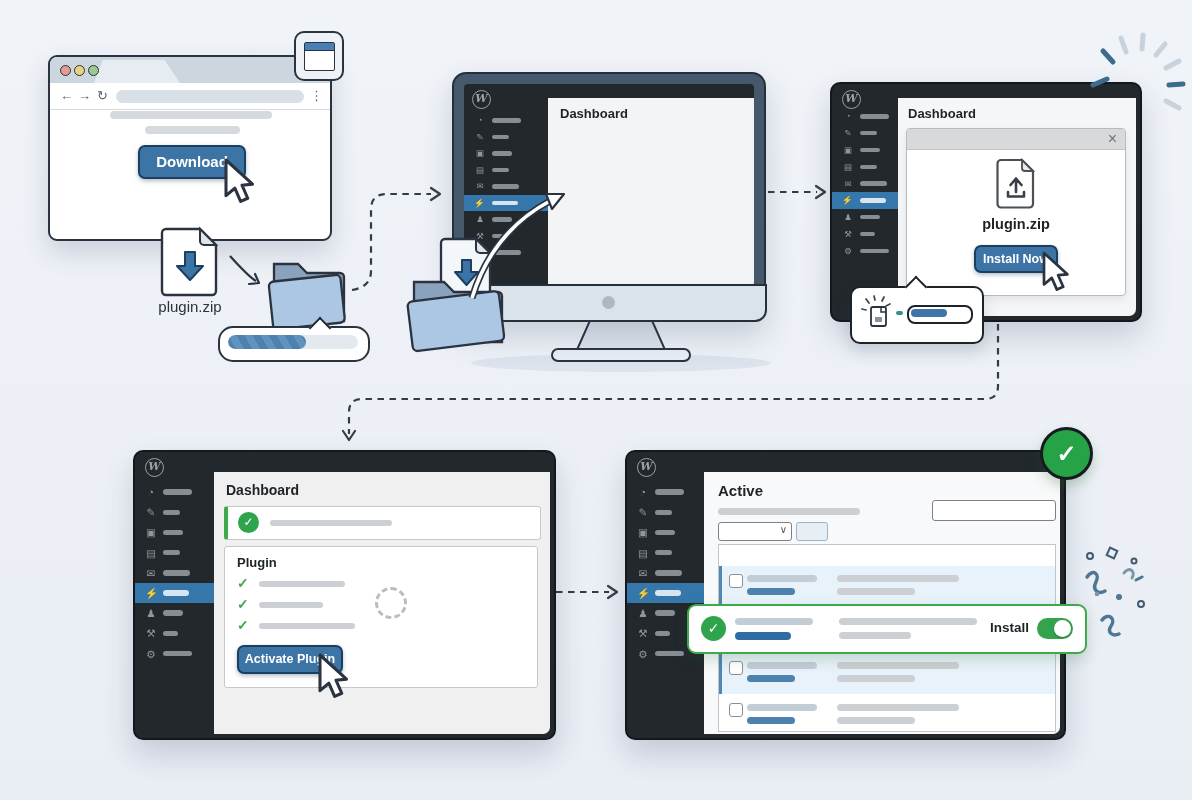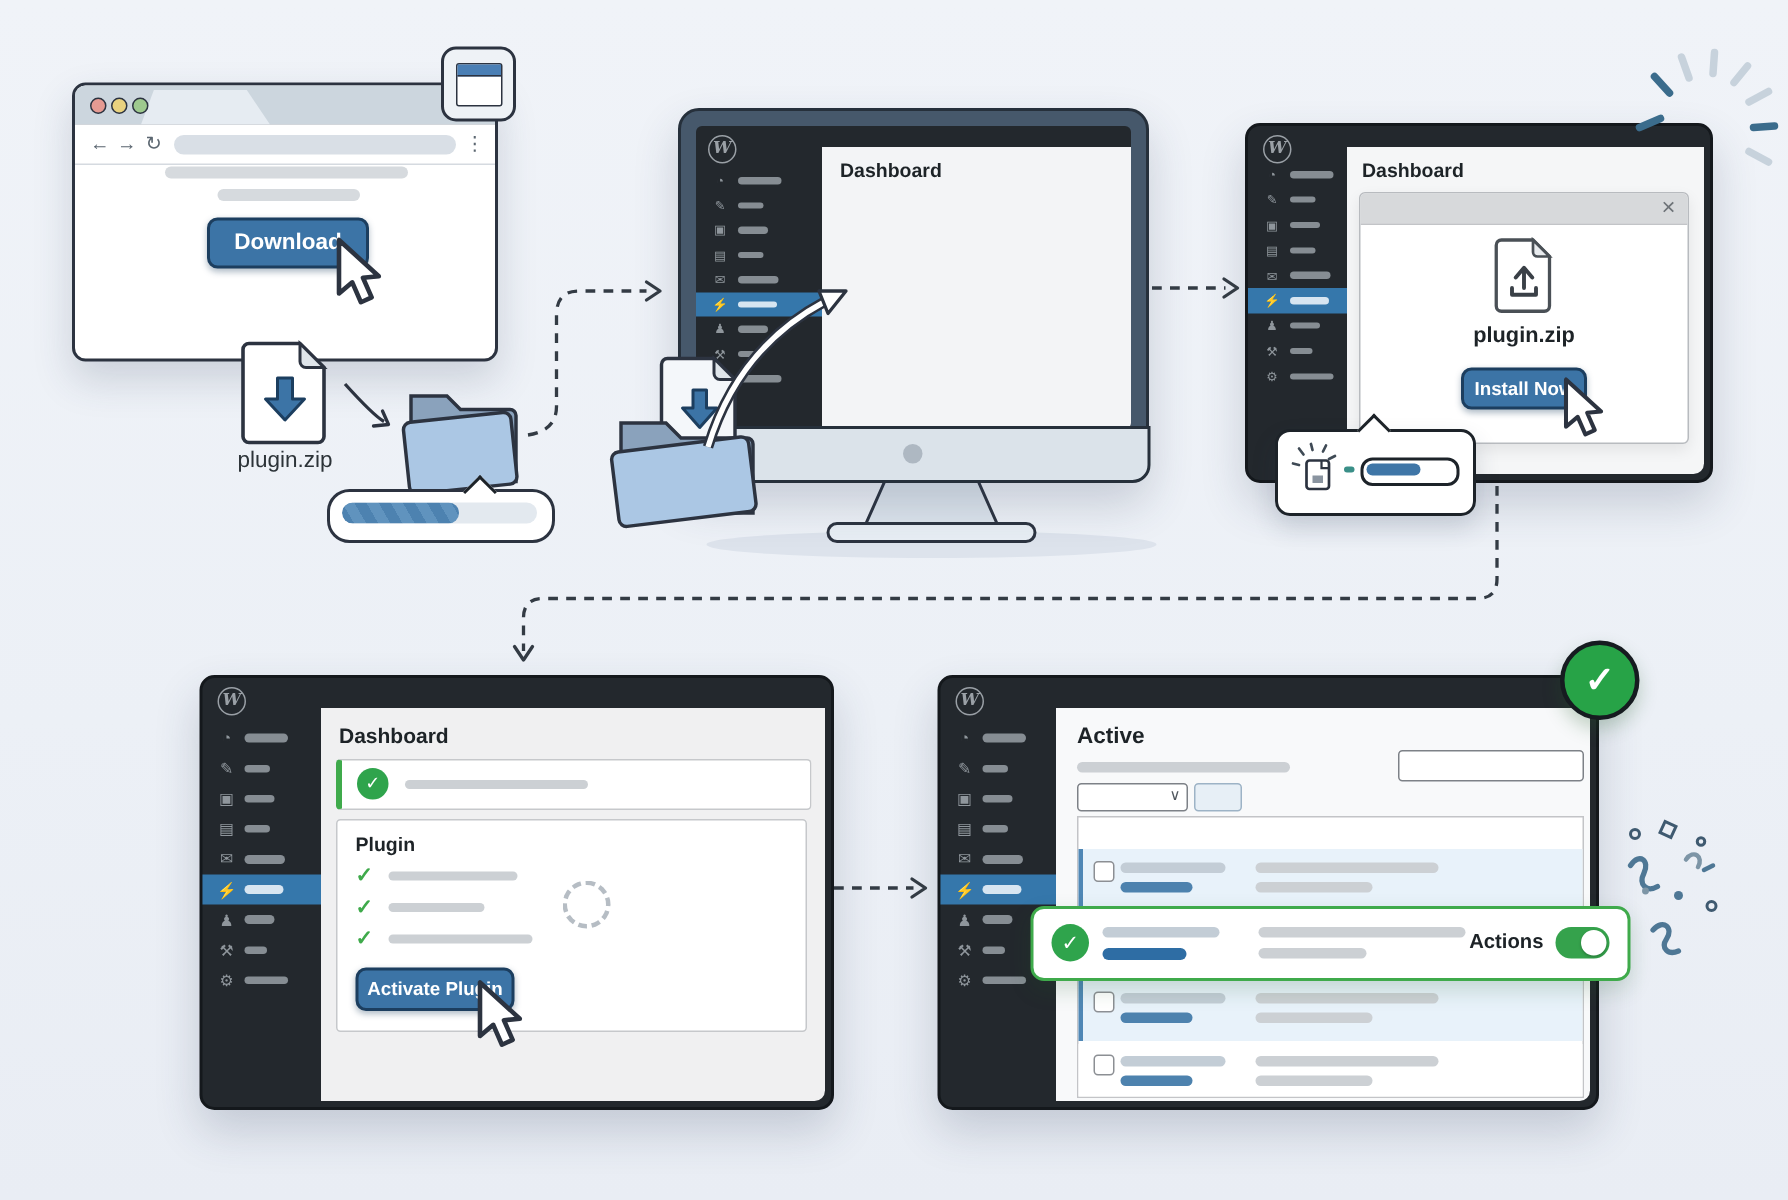--- a/index.html
+++ b/index.html
@@ -400,21 +400,21 @@
     </div>
   </div>
 </div>
 
 <div class="abs" style="left:687px;top:604px;width:396px;height:46px;background:#fff;border:2.5px solid #3faa4b;border-radius:9px;z-index:5;box-shadow:0 6px 14px rgba(30,90,40,.18);">
   <span class="checkcircle abs" style="left:12px;top:10px;width:25px;height:25px;font-size:14px;line-height:25px;">✓</span>
   <div class="bar lt" style="left:46px;top:12px;width:78px;height:7px;"></div>
   <div class="bar darkblue" style="left:46px;top:26px;width:56px;height:8px;"></div>
   <div class="bar" style="left:150px;top:12px;width:138px;height:7px;"></div>
   <div class="bar" style="left:150px;top:26px;width:72px;height:7px;"></div>
-  <span class="abs" style="right:56px;top:14px;font-size:13.5px;font-weight:600;color:#1d2327;">Actions</span>
+  <span class="abs" style="right:56px;top:14px;font-size:13.5px;font-weight:600;color:#1d2327;">Install</span>
   <span class="toggle" style="right:12px;top:12px;"></span>
 </div>
 
 <div class="abs" style="left:1040px;top:427px;width:47px;height:47px;border-radius:50%;background:#27a347;border:3px solid #161b20;z-index:6;
             color:#fff;font-size:24px;font-weight:800;text-align:center;line-height:47px;box-shadow:0 6px 12px rgba(30,90,40,.25);">✓</div>
 
 <svg class="abs" width="1192" height="800" style="left:0;top:0;z-index:7;pointer-events:none;">
   <defs>
     <g id="cursor">
       <path d="M0,0 L0,21 L5.2,16.6 L8.6,24.4 L12.8,22.5 L9.4,14.8 L15.6,14.2 Z" fill="#fff" stroke="#2c3340" stroke-width="1.8" stroke-linejoin="round"></path>

